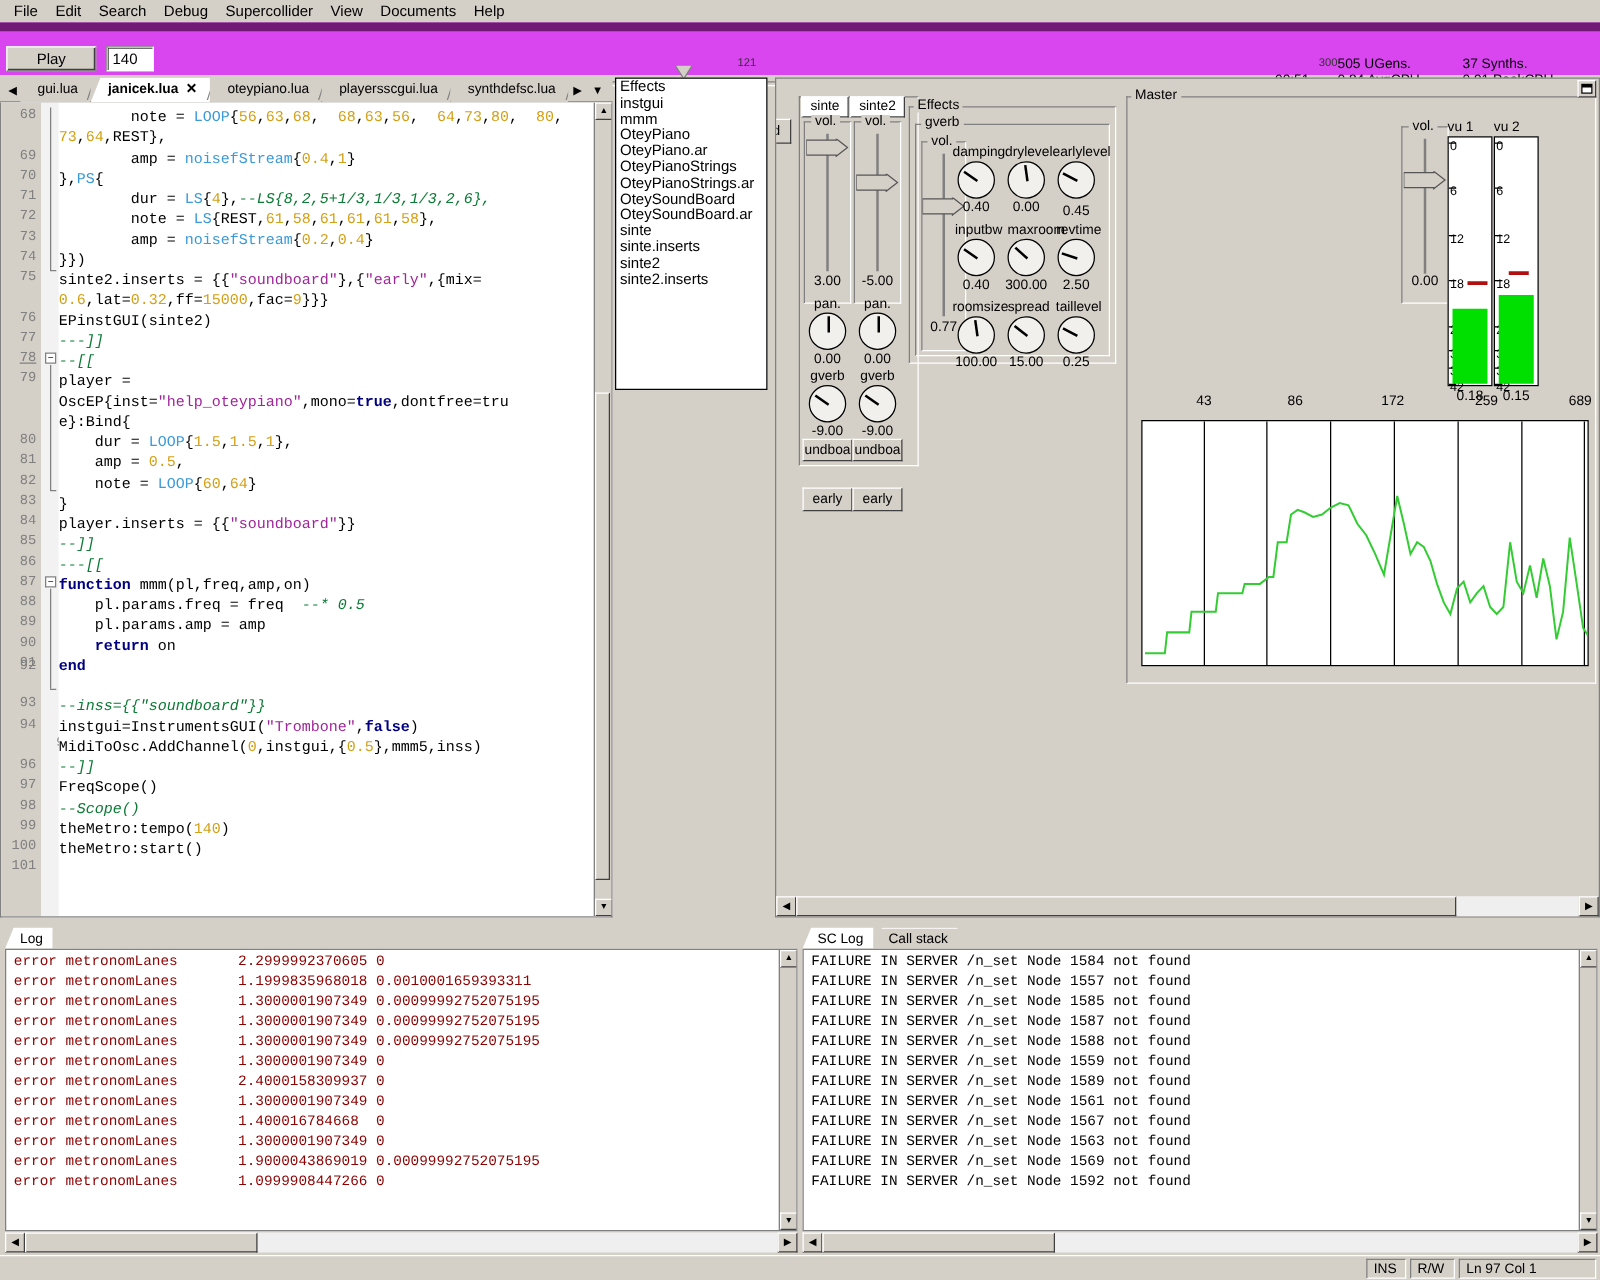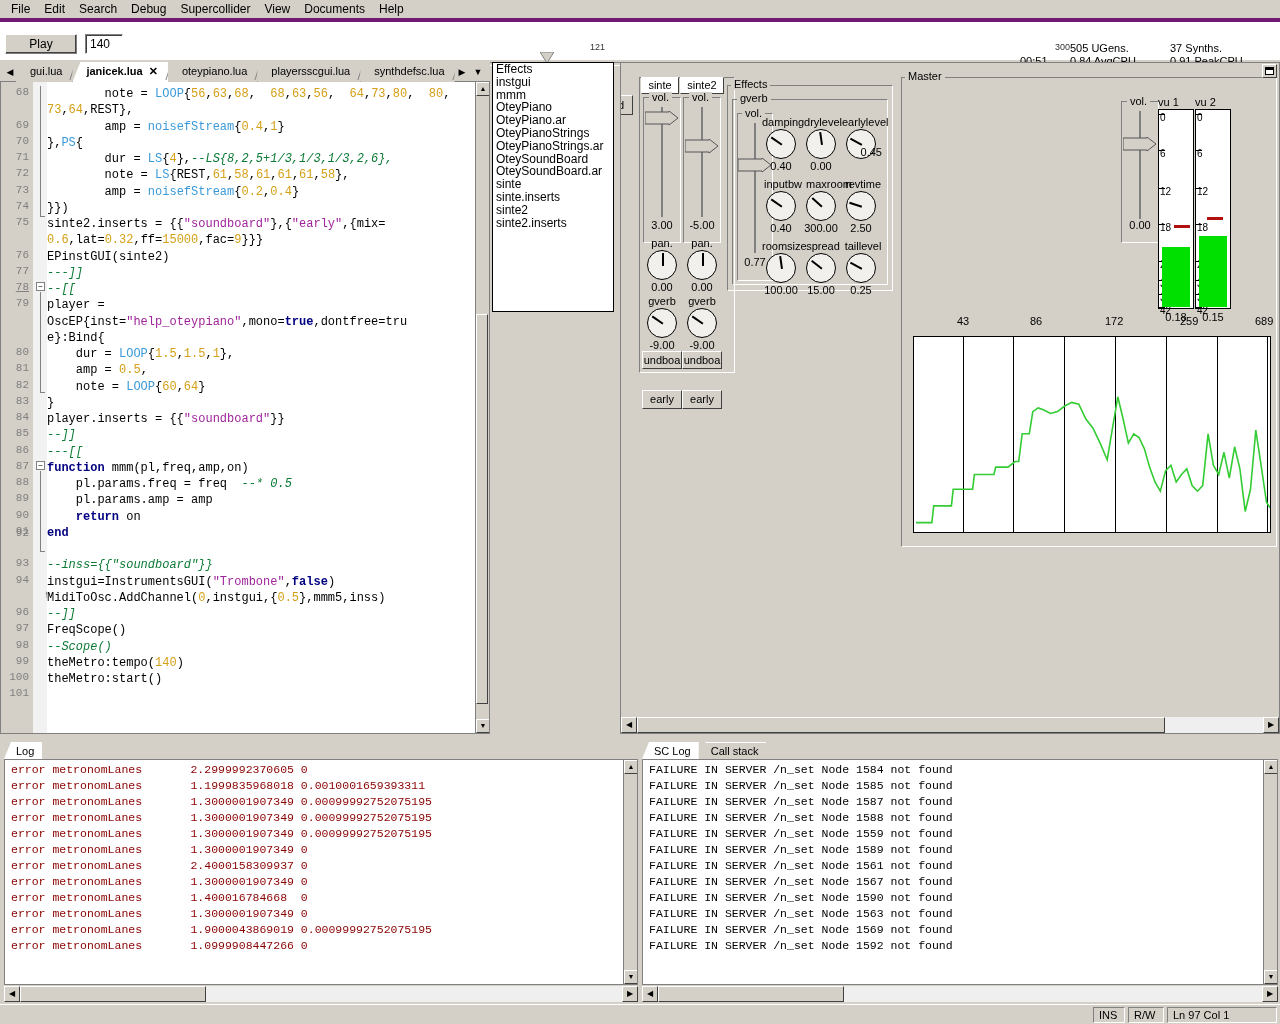--- a/index.html
+++ b/index.html
@@ -12,21 +12,21 @@
   }
   .app { position:relative; width:1280px; height:1024px; }
 
   
   .menubar { position:absolute; left:0; top:0; width:1280px; height:18px;
     background:#d4d0c8; display:flex; align-items:center; padding-left:4px; }
   .menubar .mi { padding:2px 7px; font-size:12px; line-height:12px; }
 
   
   .toolbar { position:absolute; left:0; top:18px; width:1280px; height:42px;
-    background:#ffffff; border-top:4px solid #701a75;padding-left:13px; }
+    background:#d946ef; border-top:7px solid #701a75;padding-left:13px; }
   .play-btn { position:absolute; left:5px; top:12px; width:72px; height:20px;
      background:#d4d0c8; border:1px solid #fff; border-right-color:#808080;
      border-bottom-color:#808080; text-align:center; line-height:18px; font-size:12px;
      box-shadow: inset -1px -1px 0 #404040; }
   .tempo-box { position:absolute; left:85px; top:12px; width:38px; height:20px;
      background:#fff; border:1px solid #808080; border-right-color:#fff;
      border-bottom-color:#fff; box-shadow: inset 1px 1px 0 #404040;
      font-size:12px; line-height:18px; padding-left:4px; }
   .tb-slider { position:absolute; left:132px; top:40px; width:1040px; height:4px;
      background:#d4d0c8; border-top:1px solid #808080; border-left:1px solid #808080;
@@ -439,21 +439,21 @@
           <div class="kn-val" style="left: 139px; top: 97px; width: 42px;">0.40</div>
           <div class="kn-lbl" style="left: 181px; top: 53px; width: 42px;">drylevel</div>
           <div class="knob" style="left: 185px; top: 66px;">
             <div class="ptr" style="transform: rotate(-8deg);"></div>
           </div>
           <div class="kn-val" style="left: 179px; top: 97px; width: 42px;">0.00</div>
           <div class="kn-lbl" style="left: 221px; top: 53px; width: 42px;">earlylevel</div>
           <div class="knob" style="left: 225px; top: 66px;">
             <div class="ptr" style="transform: rotate(-62deg);"></div>
           </div>
-          <div class="kn-val" style="left: 219px; top: 83px; width: 42px; text-align: right;">0.45</div>
+          <div class="kn-val" style="left: 219px; top: 100px; width: 42px;">0.45</div>
           <div class="kn-lbl" style="left: 141px; top: 115px; width: 42px;">inputbw</div>
           <div class="knob" style="left: 145px; top: 128px;">
             <div class="ptr" style="transform: rotate(-55deg);"></div>
           </div>
           <div class="kn-val" style="left: 139px; top: 159px; width: 42px;">0.40</div>
           <div class="kn-lbl" style="left: 181px; top: 115px; width: 54px;">maxroom</div>
           <div class="knob" style="left: 185px; top: 128px;">
             <div class="ptr" style="transform: rotate(-48deg);"></div>
           </div>
           <div class="kn-val" style="left: 179px; top: 159px; width: 42px;">300.00</div>
@@ -614,28 +614,28 @@
   </div>
 
   <div class="logpane" style="left:642px;top:742px;width:636px;height:260px;">
     <div class="logtabs">
       <div class="ltab active">SC Log</div>
       <div class="ltab">Call stack</div>
     </div>
     <div class="logbody">
       <div id="sclog-host" style="padding:2px 0 0 6px;">
           <div class="logline sc">FAILURE IN SERVER /n_set Node 1584 not found</div>
+          <div class="logline sc">FAILURE IN SERVER /n_set Node 1557 not found</div>
           <div class="logline sc">FAILURE IN SERVER /n_set Node 1585 not found</div>
           <div class="logline sc">FAILURE IN SERVER /n_set Node 1587 not found</div>
           <div class="logline sc">FAILURE IN SERVER /n_set Node 1588 not found</div>
           <div class="logline sc">FAILURE IN SERVER /n_set Node 1559 not found</div>
           <div class="logline sc">FAILURE IN SERVER /n_set Node 1589 not found</div>
           <div class="logline sc">FAILURE IN SERVER /n_set Node 1561 not found</div>
           <div class="logline sc">FAILURE IN SERVER /n_set Node 1567 not found</div>
-          <div class="logline sc">FAILURE IN SERVER /n_set Node 1590 not found</div>
           <div class="logline sc">FAILURE IN SERVER /n_set Node 1563 not found</div>
           <div class="logline sc">FAILURE IN SERVER /n_set Node 1569 not found</div>
           <div class="logline sc">FAILURE IN SERVER /n_set Node 1592 not found</div>
         </div>
       <div class="log-vsb">
         <div class="sb-btn" style="position:absolute;top:0;left:0;">▲</div>
         <div class="sb-btn" style="position:absolute;bottom:0;left:0;">▼</div>
       </div>
     </div>
     <div class="log-hsb">

